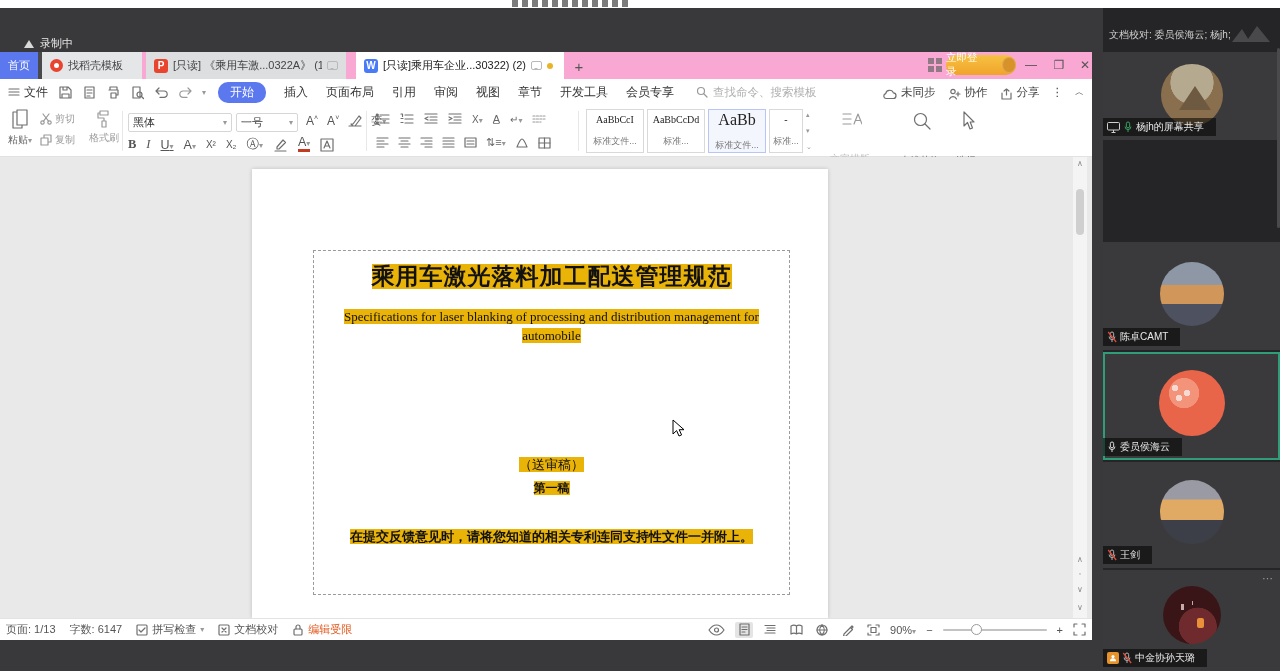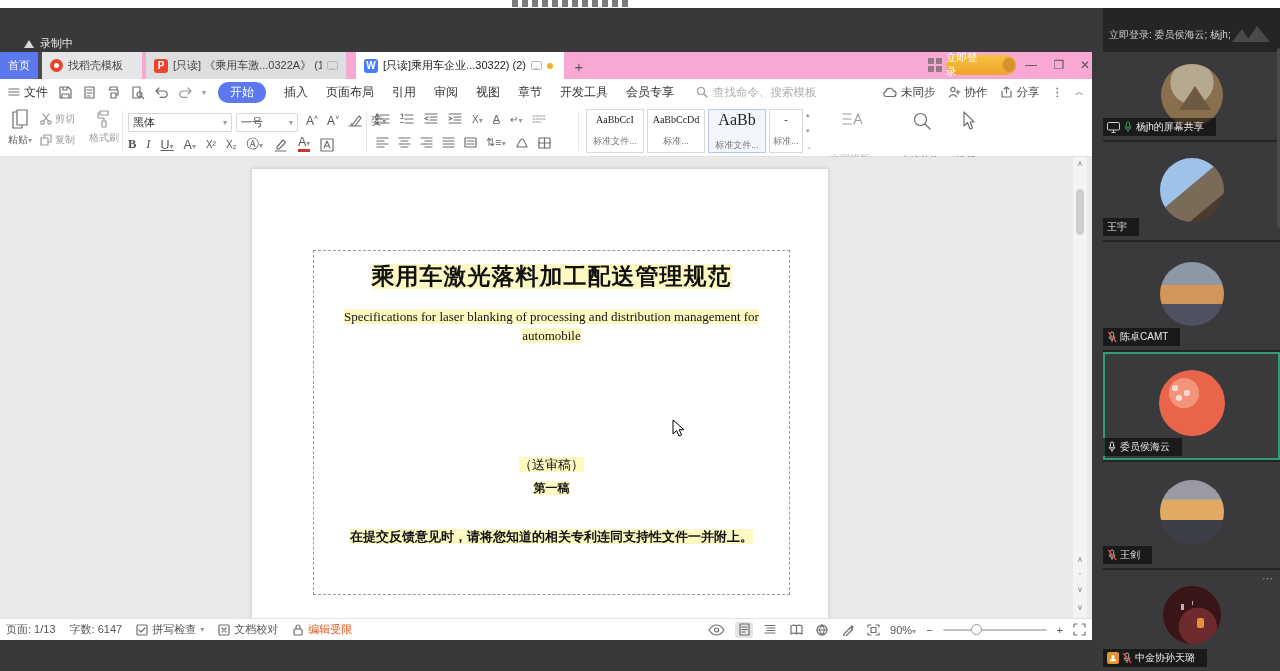--- a/index.html
+++ b/index.html
@@ -46,21 +46,21 @@
 
   
   .menubar { position:absolute; left:0; top:27px; width:1092px; height:26px; background:#fff; display:flex; align-items:center; font-size:12px; color:#333; }
   .file-btn { display:flex; align-items:center; gap:4px; padding:0 10px 0 8px; }
   .qicons { display:flex; align-items:center; gap:9px; padding-right:12px; }
   .mtabs { display:flex; align-items:center; gap:18px; }
   .mtab { white-space:nowrap; }
   .mtab.active { background:#5b78ee; color:#fff; border-radius:10px; padding:2px 12px; }
   .msearch { display:flex; align-items:center; gap:5px; color:#b0b0b0; margin-left:22px; font-size:11.5px; }
   .mright { position:absolute; right:8px; top:0; height:26px; display:flex; align-items:center; gap:12px; color:#444; font-size:11.5px; }
-  .mright .it { display:flex; align-items:center; gap:4px; }
+  .mright .it { display:flex; align-items:flex-end; gap:4px; }
 
   
   .toolbar { position:absolute; left:0; top:53px; width:1092px; height:52px; background:#fff; border-bottom:1px solid #e2e2e2; font-size:10px; color:#666; }
   .vsep { position:absolute; top:6px; height:40px; width:1px; background:#e8e8e8; }
   .paste { position:absolute; left:4px; top:4px; width:32px; text-align:center; }
   .ccf { position:absolute; left:40px; top:7px; display:flex; flex-direction:column; gap:7px; }
   .ccf .r { display:flex; align-items:center; gap:3px; color:#9a9a9a; }
   .painter { position:absolute; left:86px; top:4px; width:36px; text-align:center; color:#9a9a9a; }
   .fbox { position:absolute; top:8px; height:19px; border:1px solid #d6d6d6; border-radius:2px; display:flex; align-items:center;
     justify-content:space-between; padding:0 4px; font-size:11px; color:#333; background:#fff; }
@@ -79,21 +79,21 @@
   .sarrows { display:flex; flex-direction:column; justify-content:space-between; padding:2px 0; color:#999; font-size:7px; }
   .bigbtn { position:absolute; top:6px; text-align:center; color:#666; font-size:10px; }
   .bigbtn .lbl { margin-top:21px; white-space:nowrap; }
   .dis { color:#bdbdbd !important; }
 
   
   .canvas { position:absolute; left:0; top:105px; width:1092px; height:461px; background:#e9e9e9; overflow:hidden; }
   .page { position:absolute; left:252px; top:12px; width:576px; height:449px; background:#fff; box-shadow:0 0 4px rgba(0,0,0,.18); }
   .dashed { position:absolute; left:61px; top:81px; width:477px; height:345px; border:1px dashed #9a9a9a; }
   .doc { font-family:"Liberation Serif", serif; color:#111; text-align:center; }
-  .hl { background:#fef9c3; }
+  .hl { background:#eab308; }
   .dtitle { position:absolute; left:0; right:0; top:10px; font-size:23px; font-weight:bold; letter-spacing:1px; }
   .dsub { position:absolute; left:14px; right:14px; top:56px; font-size:13px; line-height:19px; }
   .dnote1 { position:absolute; left:0; right:0; top:205px; font-size:13px; font-weight:normal; }
   .dnote2 { position:absolute; left:0; right:0; top:229px; font-size:12px; font-weight:bold; }
   .dpatent { position:absolute; left:0; right:0; top:277px; font-size:13px; font-weight:bold; }
 
   .vscroll { position:absolute; left:1073px; top:0; width:14px; height:461px; background:#f4f4f4; }
   .vthumb { position:absolute; left:3px; top:32px; width:8px; height:46px; background:#cfcfcf; border-radius:4px; }
   .varrow { position:absolute; left:0; width:14px; text-align:center; color:#8a8a8a; font-size:8px; }
 
@@ -520,46 +520,40 @@
           </span>
         <span>+</span>
         <svg class="ig" width="13" height="13" viewBox="0 0 13 13">
             <path d="M1 4V1h3M12 4V1H9M1 9v3h3M12 9v3H9"></path>
           </svg>
       </span>
     </div>
   </div>
 
   <div class="meet">
-    <div class="speak">立即登录: 委员侯海云; 杨jh;</div>
+    <div class="speak">文档校对: 委员侯海云; 杨jh;</div>
     <svg class="mtn" width="42" height="20" viewBox="0 0 42 20">
       <path d="M2 18L12 5l8 13z M16 18L27 2l13 16z" fill="#6e6e70"></path>
       </svg>
 
     <div class="tile" style="top:44px;height:88px">
       <div class="av av1" style="top:12px;width:62px;height:62px"></div>
       <div class="nlabel">
         <svg width="13" height="11" viewBox="0 0 13 11">
             <rect x="0.5" y="0.5" width="12" height="7.5" rx="1" fill="none" stroke="#cfcfcf"></rect>
             <path d="M4.5 10.5h4M6.5 8v2.5" stroke="#cfcfcf"></path>
           </svg>
         <svg width="10" height="12" viewBox="0 0 12 14">
             <rect x="4" y="1" width="4" height="7" rx="2" fill="none" stroke="#3fba6e"></rect>
             <path d="M2.5 6.5a3.5 3.5 0 0 0 7 0M6 10v3" fill="none" stroke="#3fba6e"></path>
           </svg>
         <span>杨jh的屏幕共享</span>
       </div>
     </div>
 
-    <div class="tile" style="top:134px;height:98px">
-      <div class="av av2" style="top:16px;width:64px;height:64px"></div>
-      <div class="nlabel">
-          <span>王宇</span>
-        </div>
-    </div>
 
     <div class="tile" style="top:234px;height:108px">
       <div class="av av3" style="top:20px;width:64px;height:64px"></div>
       <div class="nlabel">
         <svg width="10" height="12" viewBox="0 0 12 14">
             <rect x="4" y="1" width="4" height="7" rx="2" fill="none" stroke="#cfcfcf"></rect>
             <path d="M2.5 6.5a3.5 3.5 0 0 0 7 0M6 10v3" fill="none" stroke="#cfcfcf"></path>
             <path d="M1.5 1l9.5 12" stroke="#e04a3a" stroke-width="1.5"></path>
           </svg>
         <span>陈卓CAMT</span>

